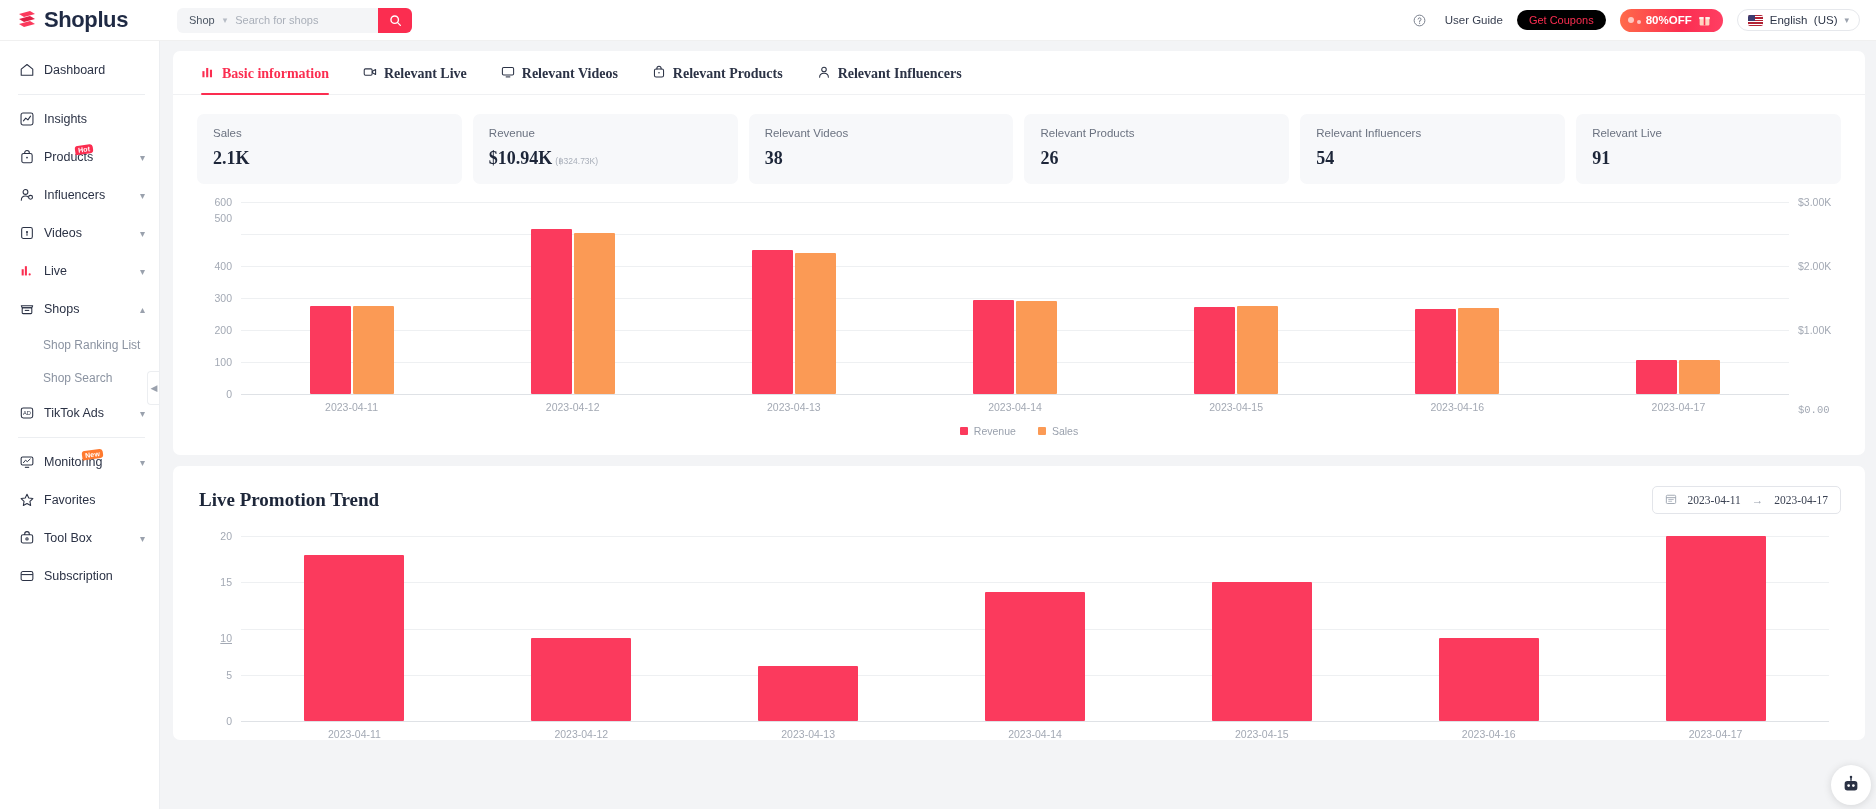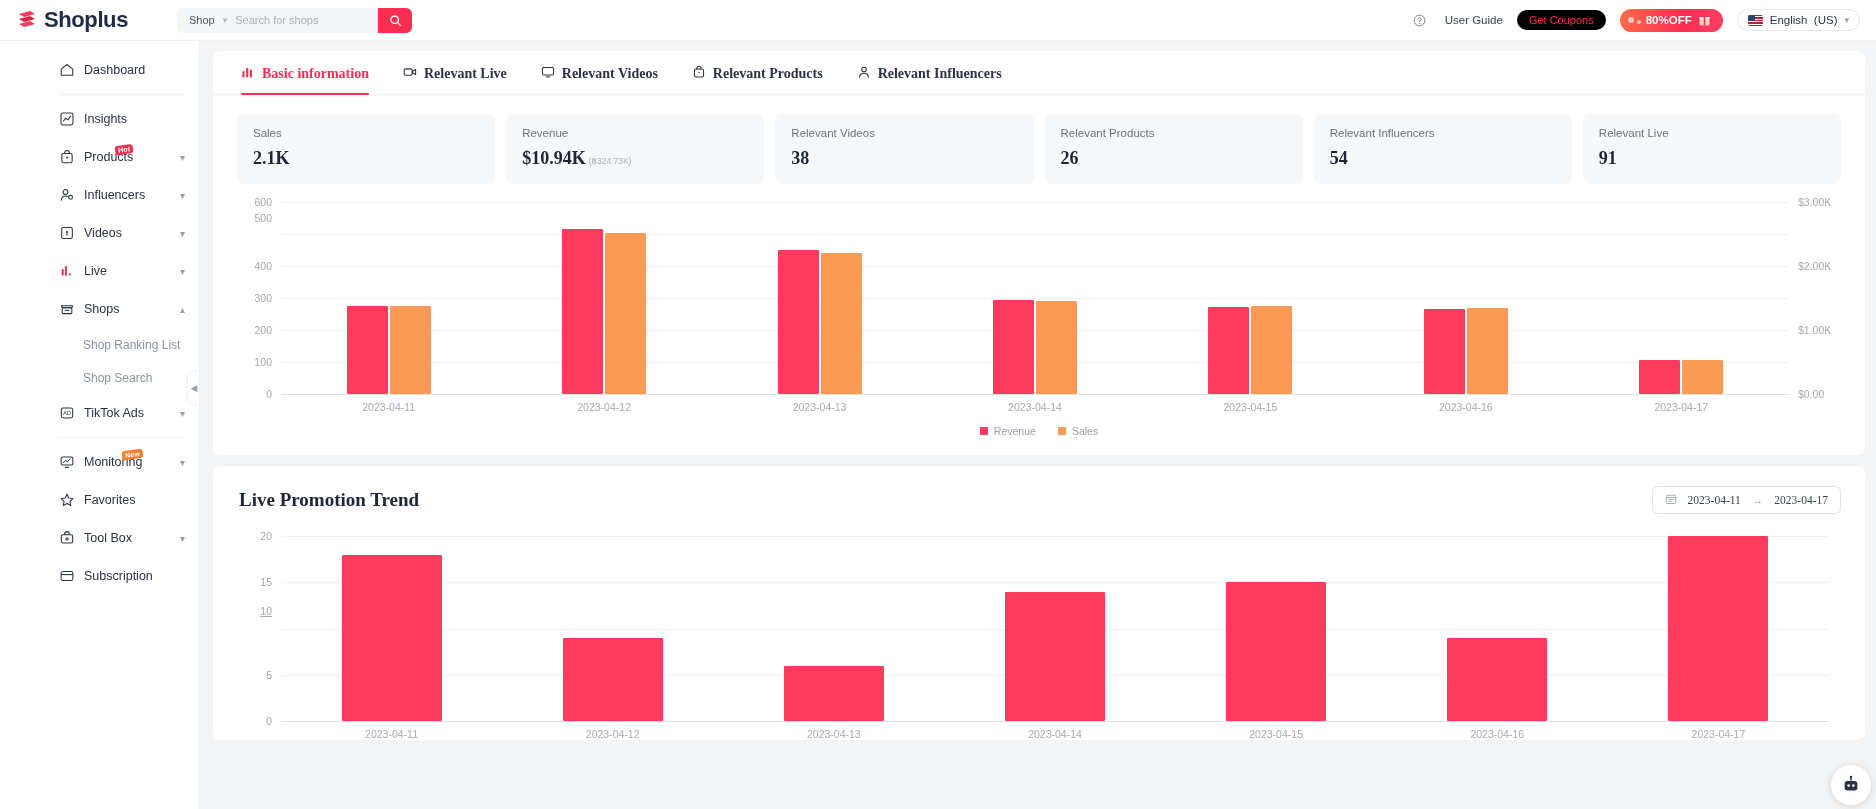--- a/index.html
+++ b/index.html
@@ -58,21 +58,21 @@
   .lang-btn {
     display: flex; align-items: center; gap: 7px;
     border: 1px solid #e6e8ec; border-radius: 15px;
     padding: 4px 10px; font-size: 11.5px; color: #2e3648; cursor: pointer;
   }
   .flag { width: 15px; height: 11px; border-radius: 2px; overflow: hidden; position: relative; background: #b22234; flex: 0 0 auto; }
   .flag .canton { position: absolute; left: 0; top: 0; width: 7px; height: 6px; background: #3c3b6e; }
   .flag .stripe { position: absolute; left: 0; width: 100%; height: 1.2px; background: #fff; }
 
   
-  .body { flex: 1; display: flex; min-height: 0; position: relative; margin-left: 40px; }
+  .body { flex: 1; display: flex; min-height: 0; position: relative; }
 
   
   .sidebar {
     width: 160px; min-width: 160px; background: #fff;
     border-right: 1px solid #eceef1; padding-top: 10px;
     position: relative; overflow: hidden;
   }
   .nav-item {
     display: flex; align-items: center; height: 38px;
     padding: 0 14px 0 18px; font-size: 12.5px; color: #2b3245;
@@ -480,21 +480,21 @@
           <div class="stat">
             <div class="stat-label">Relevant Live</div>
             <div class="stat-value"><span>91</span></div>
           </div>
         </div>
 
         <div class="chart1-wrap">
           <div class="chart-area" id="chart1-area">
               <div class="gridline base" style="top: 192px;"></div>
               <div class="ytick" style="top: 192px;">0</div>
-              <div class="ytick-r" style="top: 192px;">$0.00</div>
+              <div class="ytick-r" style="top: 208px; font-family: Liberation Mono, monospace;">$0.00</div>
               <div class="gridline" style="top: 160px;"></div>
               <div class="ytick" style="top: 160px;">100</div>
               <div class="gridline" style="top: 128px;"></div>
               <div class="ytick" style="top: 128px;">200</div>
               <div class="ytick-r" style="top: 128px;">$1.00K</div>
               <div class="gridline" style="top: 96px;"></div>
               <div class="ytick" style="top: 96px;">300</div>
               <div class="gridline" style="top: 64px;"></div>
               <div class="ytick" style="top: 64px;">400</div>
               <div class="ytick-r" style="top: 64px;">$2.00K</div>
@@ -576,21 +576,21 @@
           </div>
         </div>
 
         <div class="chart2-wrap">
           <div class="chart-area2" id="chart2-area">
               <div class="gridline base" style="top: 185px;"></div>
               <div class="ytick" style="top: 185px;">0</div>
               <div class="gridline" style="top: 138.75px;"></div>
               <div class="ytick" style="top: 138.75px;">5</div>
               <div class="gridline" style="top: 92.5px;"></div>
-              <div class="ytick" style="top: 75px; text-decoration: underline;">10</div>
+              <div class="ytick" style="top: 102px; text-decoration: underline;">10</div>
               <div class="gridline" style="top: 46.25px;"></div>
               <div class="ytick" style="top: 46.25px;">15</div>
               <div class="gridline" style="top: 0px;"></div>
               <div class="ytick" style="top: 0px;">20</div>
               <div class="bars">
                 <div class="group">
                   <div class="bar2" title="2023-04-11: 18" style="height: 166.5px; background: rgb(251, 58, 93);"></div>
                 </div>
                 <div class="group">
                   <div class="bar2" title="2023-04-12: 9" style="height: 83.25px; background: rgb(251, 58, 93);"></div>

